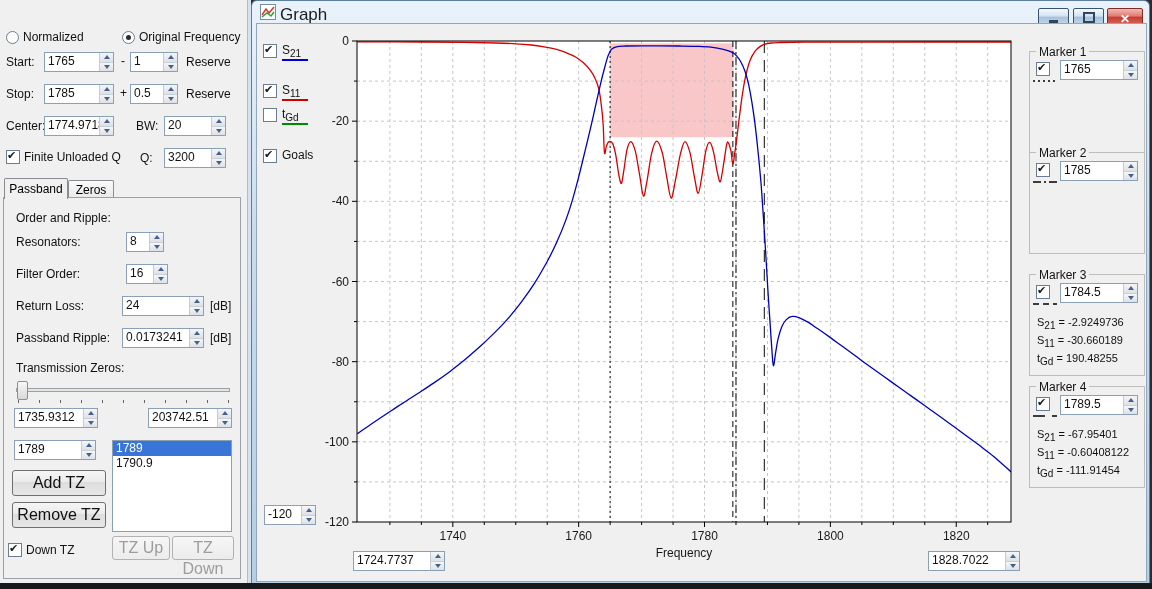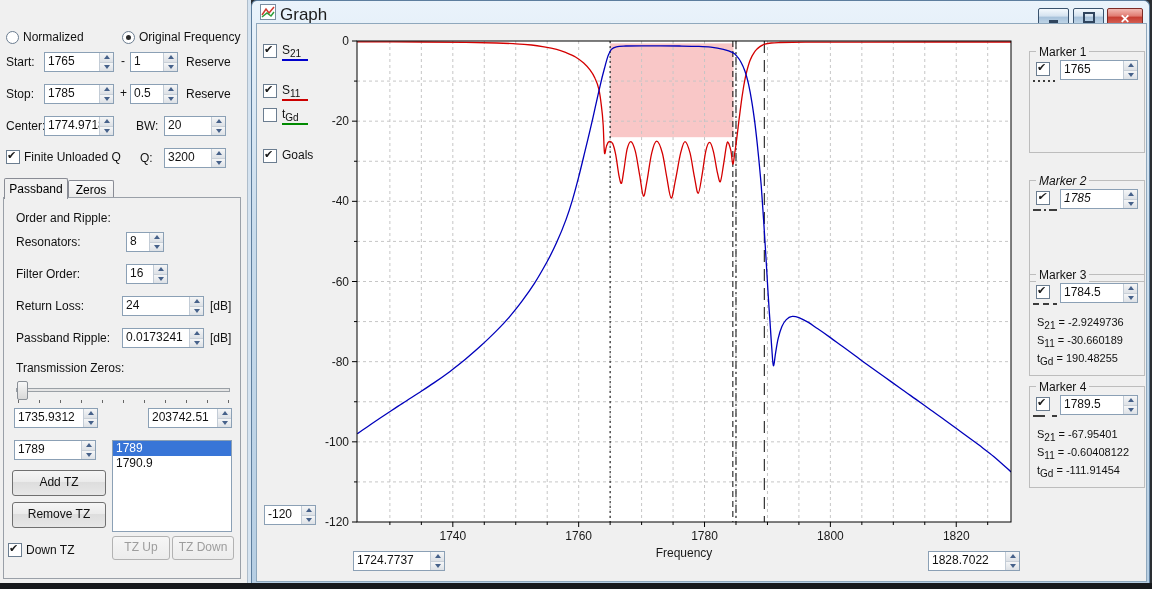--- a/index.html
+++ b/index.html
@@ -27,21 +27,21 @@
   .cb{position:absolute;width:12px;height:12px;background:#fff;border:1px solid #6b7d90}
   .cb.on::after{content:"✔";position:absolute;left:0px;top:-2px;font-size:11px;color:#1a1a1a}
   .rad{position:absolute;width:11px;height:11px;background:#fff;border:1px solid #6b7d90;border-radius:50%}
   .rad.on::after{content:"";position:absolute;left:3px;top:3px;width:5px;height:5px;border-radius:50%;background:#2b2b2b}
   
   .tab{position:absolute;font-size:12px;text-align:center;border:1px solid #898c95;border-bottom:none;
     border-radius:2px 2px 0 0;background:linear-gradient(#fafafa,#e8e8e8)}
   .tab.active{background:#f0f0f0;z-index:3}
   #tabpage{position:absolute;left:3px;top:197px;width:236px;height:380px;border:1px solid #9aa0a8;background:#f0f0f0;z-index:2}
   
-  .btn{position:absolute;border:1px solid #707070;border-radius:3px;font-size:12px;color:#111;text-align:center;
+  .btn{position:absolute;border:1px solid #707070;border-radius:3px;font-size:16px;color:#111;text-align:center;
     background:linear-gradient(#f5f5f5,#ebebeb 45%,#dddddd 46%,#e7e7e7)}
   .btn.disabled{color:#9d9d9d;border-color:#b2b2b2;background:linear-gradient(#f6f6f6,#ececec)}
   
   #tzlist{position:absolute;left:112px;top:440px;width:118px;height:90px;background:#fff;border:1px solid #8ba0b5;overflow:hidden}
   .li{font-size:12px;height:15px;line-height:15px;padding-left:3px;color:#111}
   .li.sel{background:#3875d7;color:#fff}
   
   #slider-groove{position:absolute;left:16px;top:388px;width:212px;height:2px;background:#e6e6e6;border:1px solid #9aa0a6}
   #slider-thumb{position:absolute;left:17px;top:381px;width:9px;height:17px;border:1px solid #8a9097;border-radius:2px;
     background:linear-gradient(#f8f8f8,#d8d8d8)}
@@ -395,21 +395,21 @@
       <line x1="0" y1="2" x2="24" y2="2" stroke="#000" stroke-width="1.4" stroke-dasharray="2 3"></line>
     </svg>
     <div class="spin mkspin">
       <span class="sv">1765</span>
       <span class="sb">
               <i class="u"></i>
               <i class="d"></i>
             </span>
     </div>
   </div>
-        <div class="mkbox" style="top: 156px; font-style: italic;">
+        <div class="mkbox" style="top: 128px;">
     <span class="mktitle">Marker 2</span>
     <span class="cb mkcb on"></span>
     <svg class="mkdash" width="24" height="4">
       <line x1="0" y1="2" x2="24" y2="2" stroke="#000" stroke-width="1.4" stroke-dasharray="8 3 2 3"></line>
     </svg>
     <div class="spin mkspin">
       <span class="sv">1785</span>
       <span class="sb">
               <i class="u"></i>
               <i class="d"></i>

